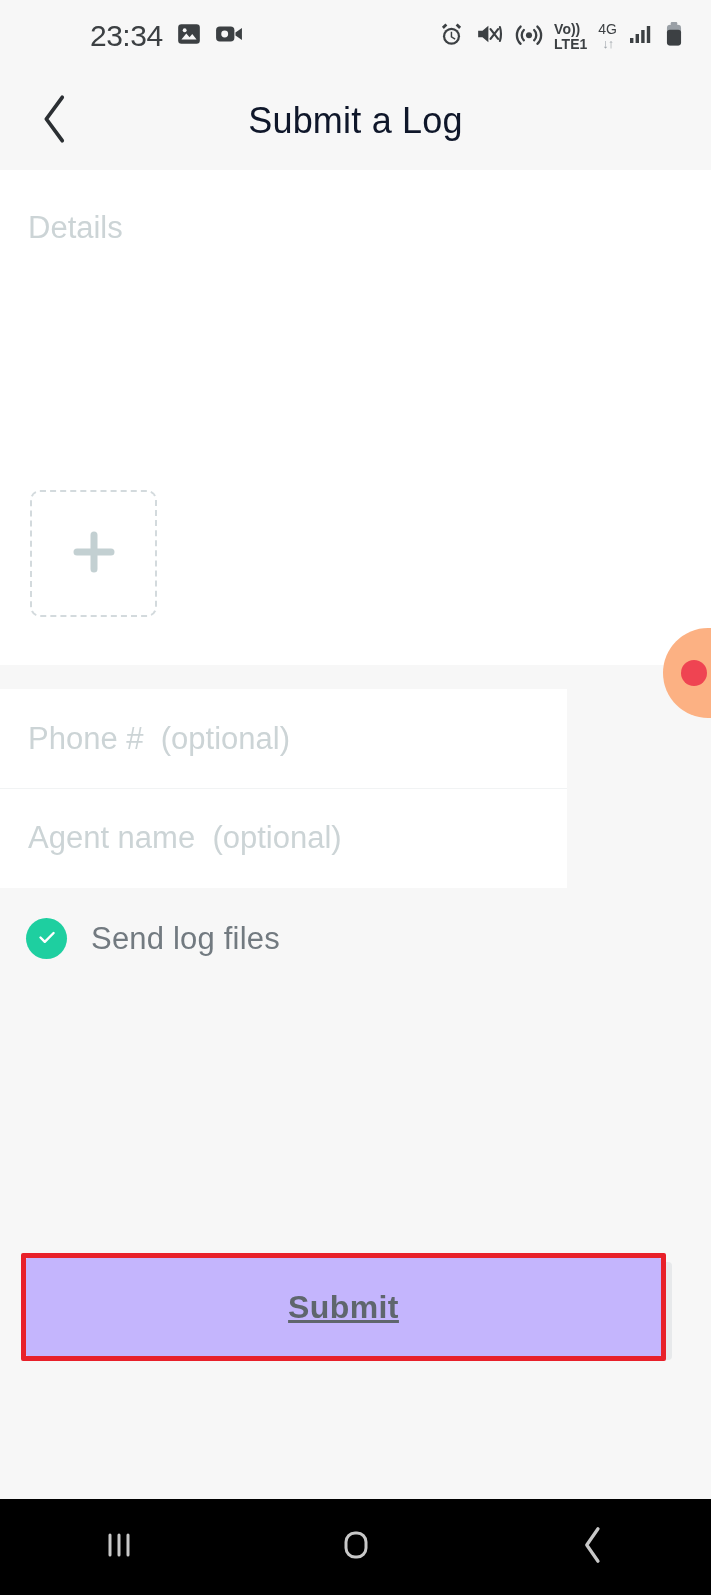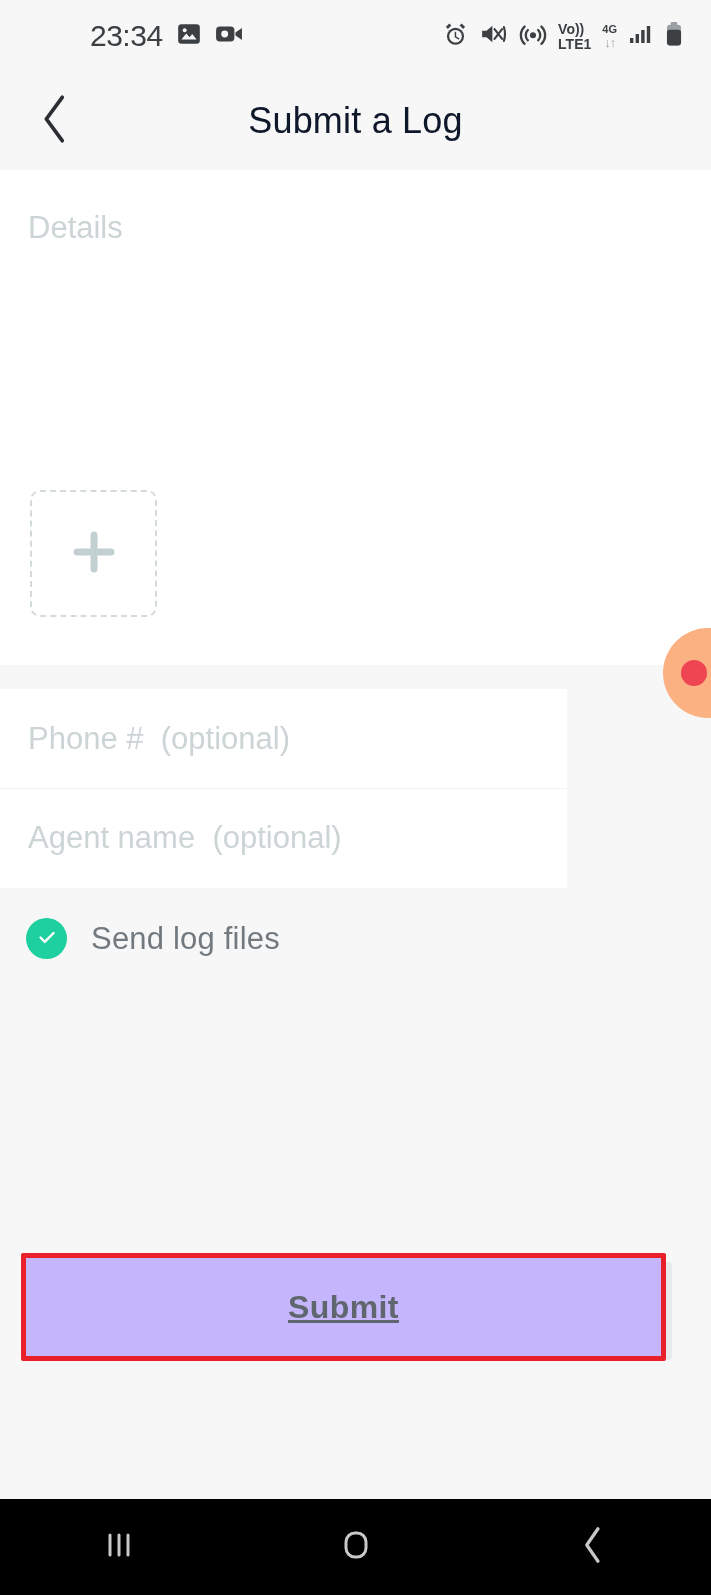--- a/index.html
+++ b/index.html
@@ -61,21 +61,21 @@
   .volte-block .t1 { font-size: 14px; }
   .volte-block .t2 { font-size: 14px; margin-top: 1px; }
 
   .net-block {
     display: flex;
     flex-direction: column;
     align-items: center;
     line-height: 1;
     color: #3c4043;
   }
-  .net-block .g4 { font-size: 11px; font-weight: 700; }
+  .net-block .g4 { font-size: 14px; font-weight: 400; }
   .net-block .arrows { font-size: 13px; color: #9aa0a6; margin-top: 1px; letter-spacing: -1px;}
 
   
   .app-header {
     position: absolute;
     top: 72px; left: 0;
     width: 711px;
     height: 98px;
     background: #f7f7f7;
     display: flex;

